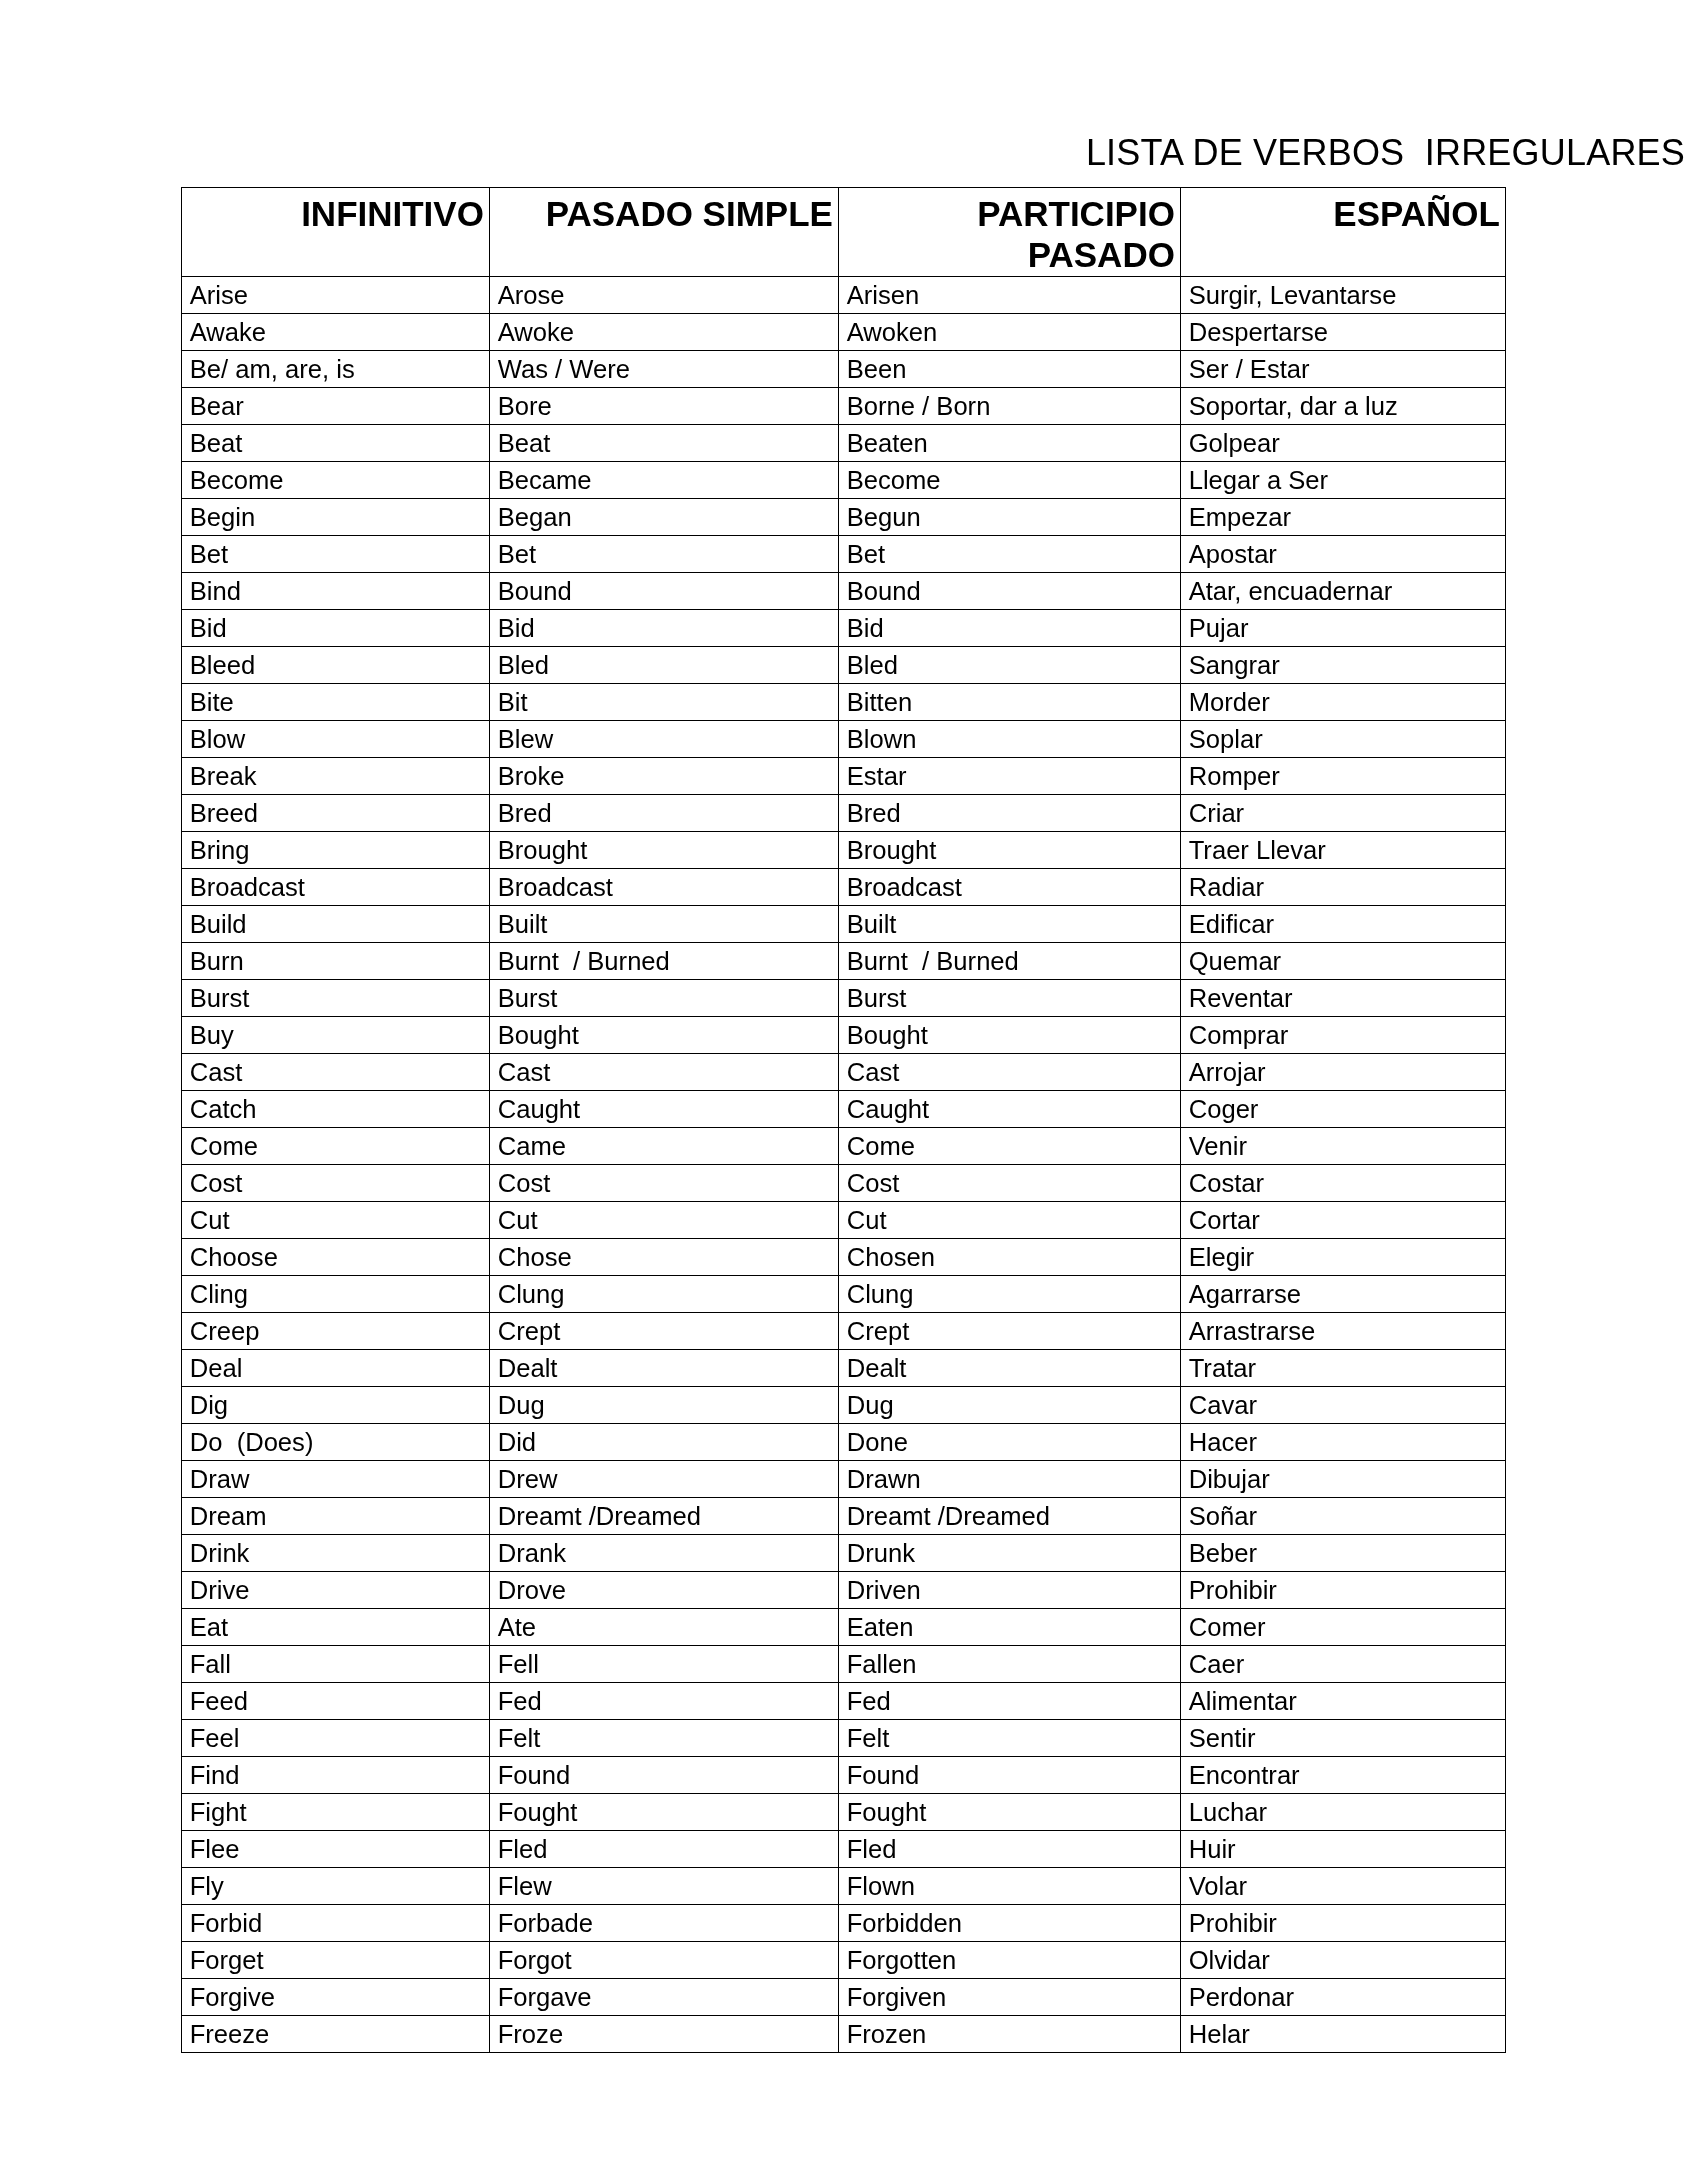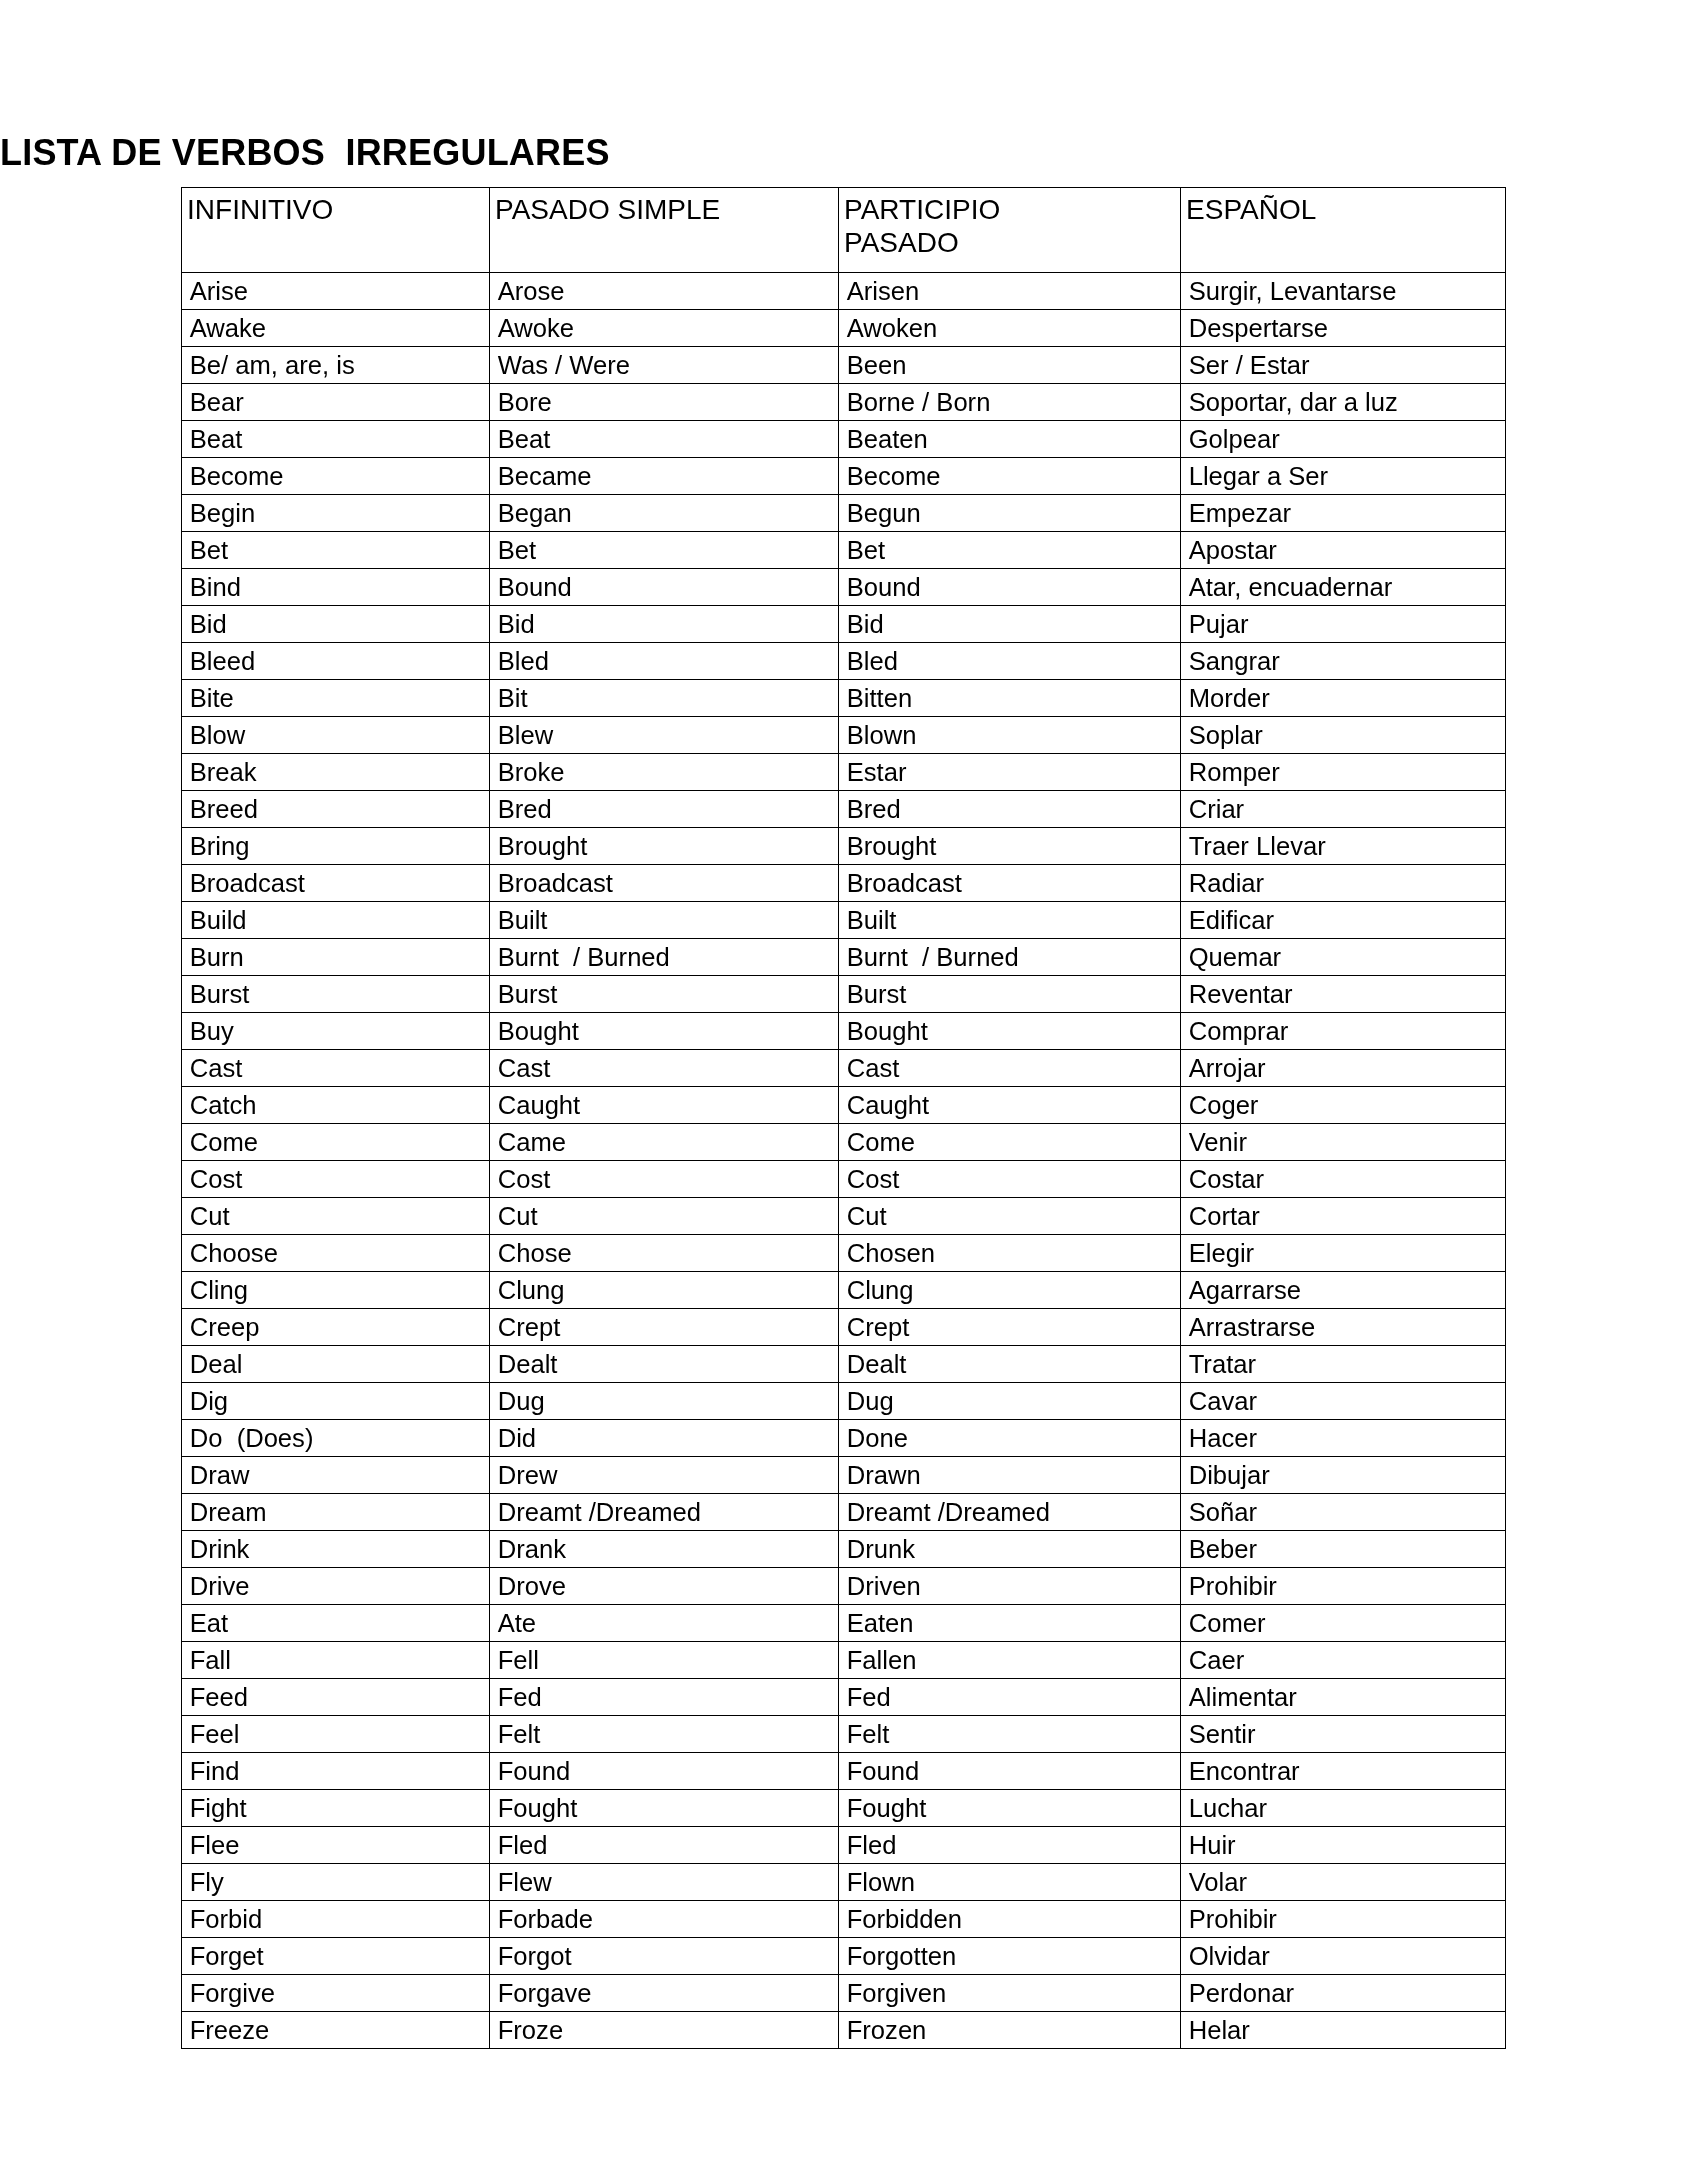--- a/index.html
+++ b/index.html
@@ -20,23 +20,23 @@
     width: 1685px;
     height: 2181px;
     background: #ffffff;
     box-sizing: border-box;
   }
   .doc-title {
     position: absolute;
     left: 0;
     top: 109px;
     width: 1685px;
-    text-align: left;
+    text-align: right;
     font-size: 36px;
-    font-weight: bold;
+    font-weight: normal;
     letter-spacing: 0.2px;
     white-space: pre;
     line-height: 1.1;
   }
   .verb-table {
     position: absolute;
     left: 181px;
     top: 187px;
     width: 1323px;
     border-collapse: collapse;
@@ -49,23 +49,23 @@
 
   .verb-table th,
   .verb-table td {
     border: 1.7px solid #000000;
     padding: 0;
     vertical-align: top;
     box-sizing: border-box;
   }
   .verb-table thead th {
     height: 85px;
-    text-align: left;
-    font-size: 28px;
-    font-weight: normal;
+    text-align: right;
+    font-size: 35px;
+    font-weight: bold;
     line-height: 1.18;
     padding: 5.1px 5.1px 0 5.1px;
     white-space: pre-line;
   }
   .verb-table tbody td {
     height: 36px;
     font-size: 25.6px;
     font-weight: normal;
     line-height: 36px;
     padding: 0 0 0 7.7px;

